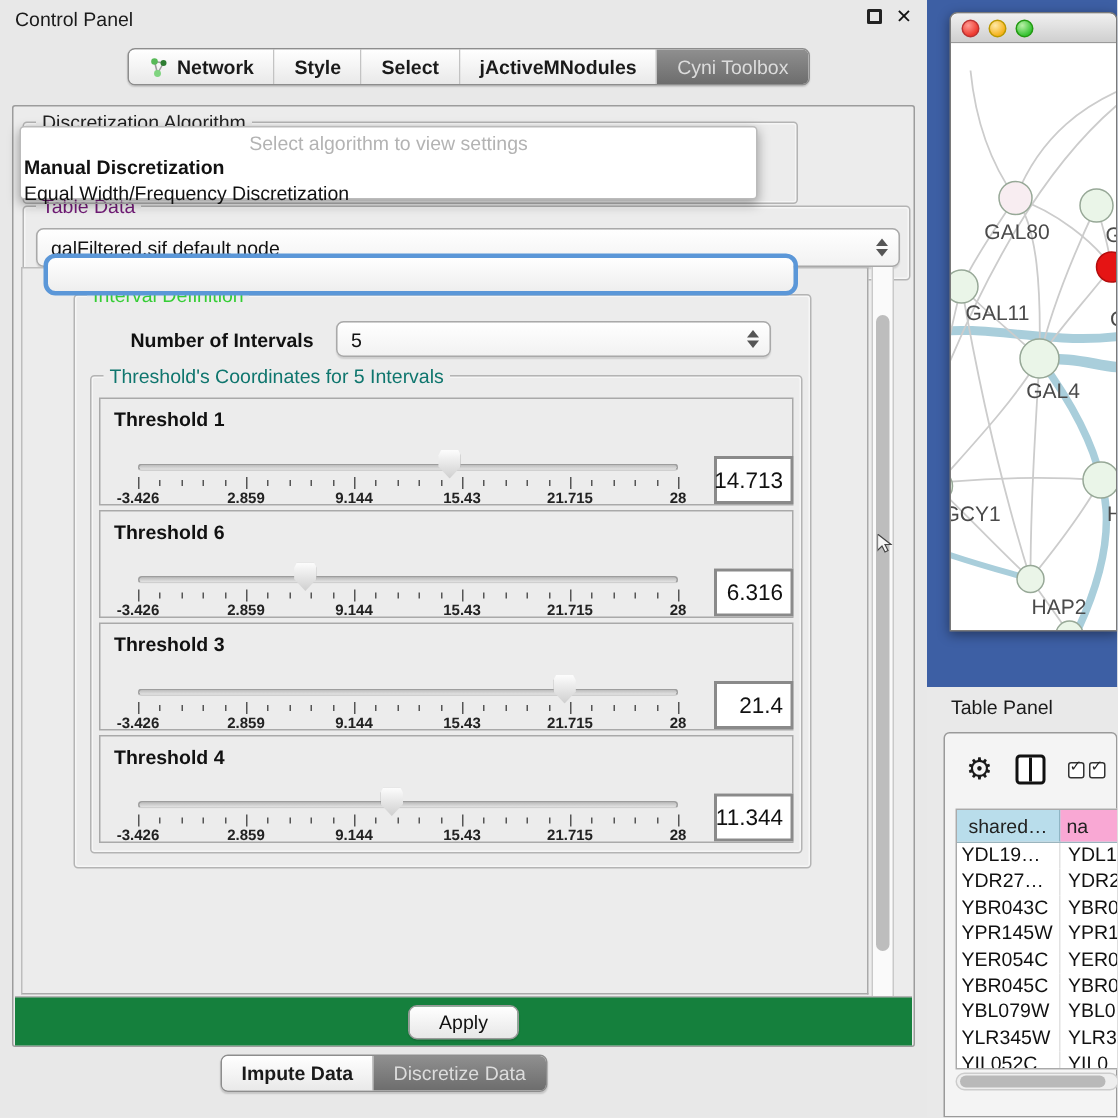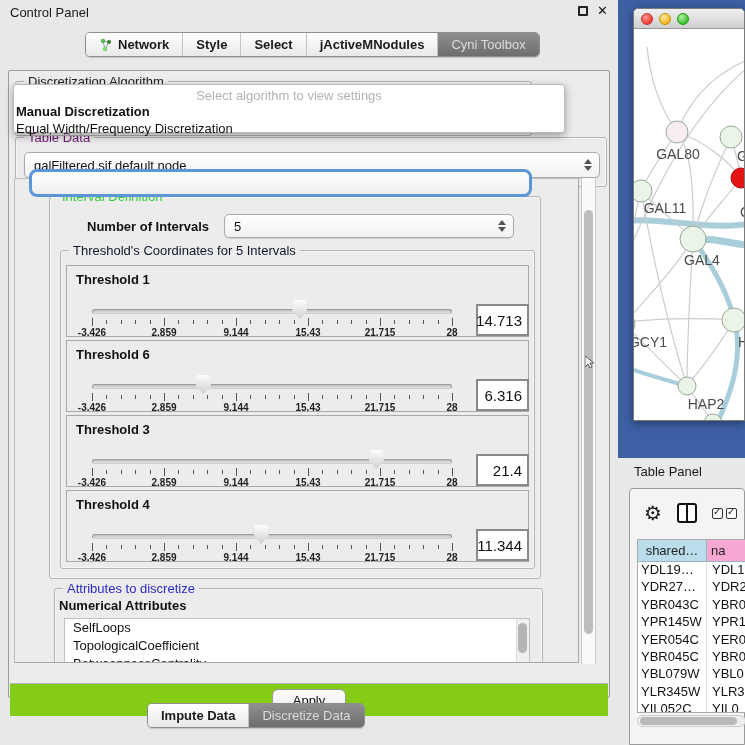--- a/index.html
+++ b/index.html
@@ -34,21 +34,21 @@
   .combo { position:absolute; background:linear-gradient(#ffffff,#f2f2f2); border:1px solid #a9a9a9;
            border-radius:5px; font-size:13px; color:#111; display:flex; align-items:center;
            padding-left:9px; box-shadow:0 1px 1px rgba(0,0,0,.12); }
   .spin { position:absolute; right:7px; top:50%; transform:translateY(-50%); width:9px; height:12px; }
   .spin:before,.spin:after { content:""; position:absolute; left:50%; transform:translateX(-50%);
            border-left:4px solid transparent; border-right:4px solid transparent; }
   .spin:before { top:0; border-bottom:5px solid #555; }
   .spin:after  { bottom:0; border-top:5px solid #555; }
 
   
-  #algo-popup { position:absolute; left:13px; top:84px; width:552px; height:49px; background:#fff;
+  #algo-popup { position:absolute; left:13px; top:84px; width:492px; height:49px; background:#fff;
                 border:1px solid #bbb; border-radius:3px; box-shadow:0 3px 8px rgba(0,0,0,.35); z-index:30; }
   #algo-popup .ph { text-align:center; color:#b3b3b3; font-size:13px; padding-top:3px; }
   #algo-popup .opt { font-size:13px; color:#111; padding:1px 2px; }
   #algo-popup .opt.bold { font-weight:bold; }
   #focus-ring { position:absolute; left:20px; top:98px; width:503px; height:28px; border:3px solid #5b97d8;
                 border-radius:8px; background:linear-gradient(#fff,#eee); z-index:5; }
 
   
   #viewport { position:absolute; left:5px; top:107px; width:565px; height:485px; overflow:hidden;
               border-top:1px solid #bdbdbd; border-left:1px solid #bdbdbd; border-right:1px solid #a9a9a9;
@@ -75,21 +75,21 @@
             border:2px solid #8a8a8a; font-size:15px; color:#111; display:flex; align-items:center;
             justify-content:flex-end; padding-right:5px; }
 
   
   #attrlist { position:absolute; background:#fff; border:1px solid #bfbfbf; overflow:hidden; }
   #attrlist .item { font-size:13px; color:#111; padding:1px 0 2px 8px; }
   .list-vthumb { position:absolute; right:2px; top:4px; width:9px; height:30px; border-radius:5px; background:#b5b5b5; }
   .list-vtrack { position:absolute; right:0; top:0; width:13px; bottom:0; background:#f0f0f0; border-left:1px solid #ddd; }
 
   
-  #applyrow { position:absolute; left:1px; right:1px; top:612px; height:33px; background:#84cc16; border-top:1px solid #b5b5b5; }
+  #applyrow { position:absolute; left:1px; right:1px; top:593px; height:33px; background:#15803d; border-top:1px solid #b5b5b5; }
   #applybtn { position:absolute; left:50%; top:5px; transform:translateX(-50%); width:74px; height:23px;
               background:linear-gradient(#ffffff,#e7e7e7); border:1px solid #9a9a9a; border-radius:6px;
               font-size:13px; color:#111; display:flex; align-items:center; justify-content:center;
               box-shadow:0 1px 1px rgba(0,0,0,.15); }
   #bottomtabs { position:absolute; left:147px; top:703px; height:25px; display:flex;
                 border:1px solid #8d8d8d; border-radius:5px; overflow:hidden;
                 background:linear-gradient(#ffffff,#e8e8e8); box-shadow:0 1px 1px rgba(0,0,0,.15); }
 
   
   #cursor { position:absolute; left:585px; top:356px; z-index:40; }
@@ -190,21 +190,21 @@
       <div class="group" style="left:34px; top:17px; width:492px; height:383px;">
         <span class="gtitle" style="color:#35cd35;">Interval Definition</span>
 
         <span style="position:absolute; left:37px; top:22px; font-size:13px; font-weight:bold; color:#111;">Number of Intervals</span>
         <div class="combo" style="left:174px; top:17px; width:290px; height:24px;">
           <span>5</span>
           <span class="spin"></span>
         </div>
 
         <div class="group" style="left:10px; top:53px; width:475px; height:319px; ">
-          <span class="gtitle" style="color:#0f172a; background:#ECECEC;text-align:right;">Threshold's Coordinates for 5 Intervals</span>
+          <span class="gtitle" style="color:#0f766e; background:#ECECEC;text-align:right;">Threshold's Coordinates for 5 Intervals</span>
           <div id="thr-container" style="position:absolute; left:0; top:0; right:0; bottom:0;">
               <div class="thr" style="top: 14px;">
                 <div class="tlabel">Threshold 1</div>
                 <div class="track"></div>
                 <div class="thumb" style="left: 225.291px;"></div>
                 <div class="ticks">
                   <div class="tick major" style="left: 0px;"></div>
                   <div class="tick minor" style="left: 14.4px;"></div>
                   <div class="tick minor" style="left: 28.8px;"></div>
                   <div class="tick minor" style="left: 43.2px;"></div>
@@ -364,34 +364,20 @@
                   <span class="ticklab" style="left: 216px;">15.43</span>
                   <span class="ticklab" style="left: 288px;">21.715</span>
                   <span class="ticklab" style="left: 360px;">28</span>
                 </div>
                 <div class="valbox">11.344</div>
               </div>
             </div>
         </div>
       </div>
 
-      <div class="group" style="left:39px; top:409px; width:489px; height:90px;">
-        <span class="gtitle" style="color:#2a2ac8;">Attributes to discretize</span>
-        <span style="position:absolute; left:4px; top:9px; font-size:13px; font-weight:bold; color:#111;">Numerical Attributes</span>
-        <div id="attrlist" style="left:9px; top:29px; width:466px; height:48px;">
-          <div id="attr-items">
-              <div class="item">SelfLoops</div>
-              <div class="item">TopologicalCoefficient</div>
-              <div class="item">BetweennessCentrality</div>
-            </div>
-          <div class="list-vtrack">
-            <div class="list-vthumb"></div>
-          </div>
-        </div>
-      </div>
     </div>
 
     <div class="vscroll" style="left:572px; top:107px; width:15px; height:486px;">
       <div class="vthumb" style="top:32px; height:424px;"></div>
     </div>
 
     <div id="applyrow">
       <div id="applybtn">Apply</div>
     </div>
   </div>

